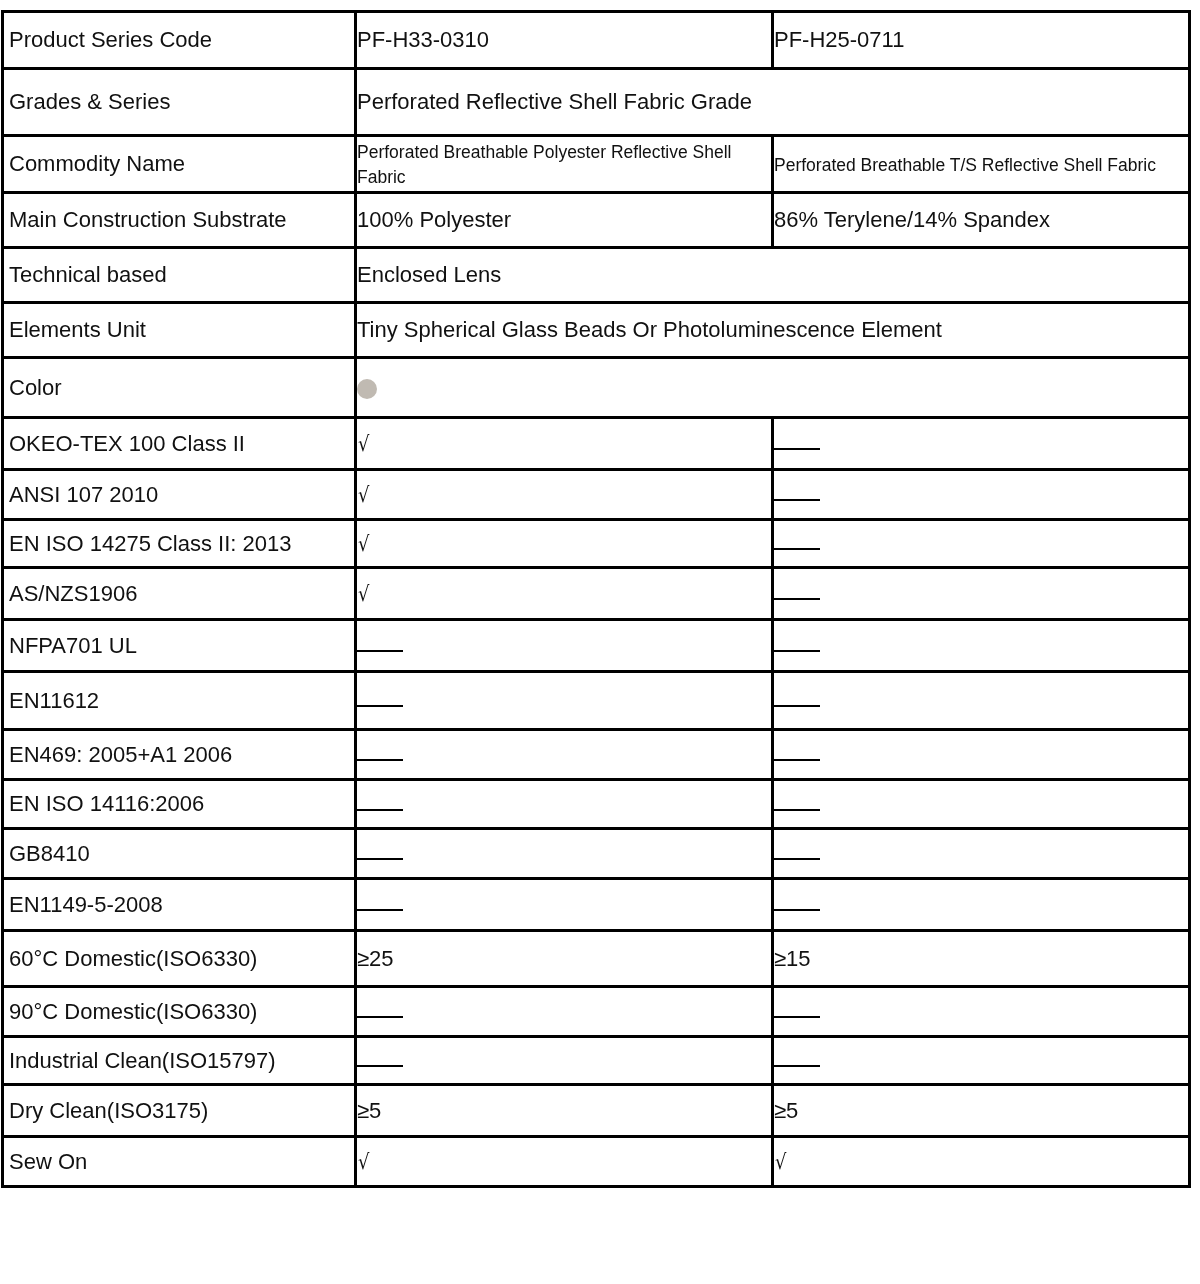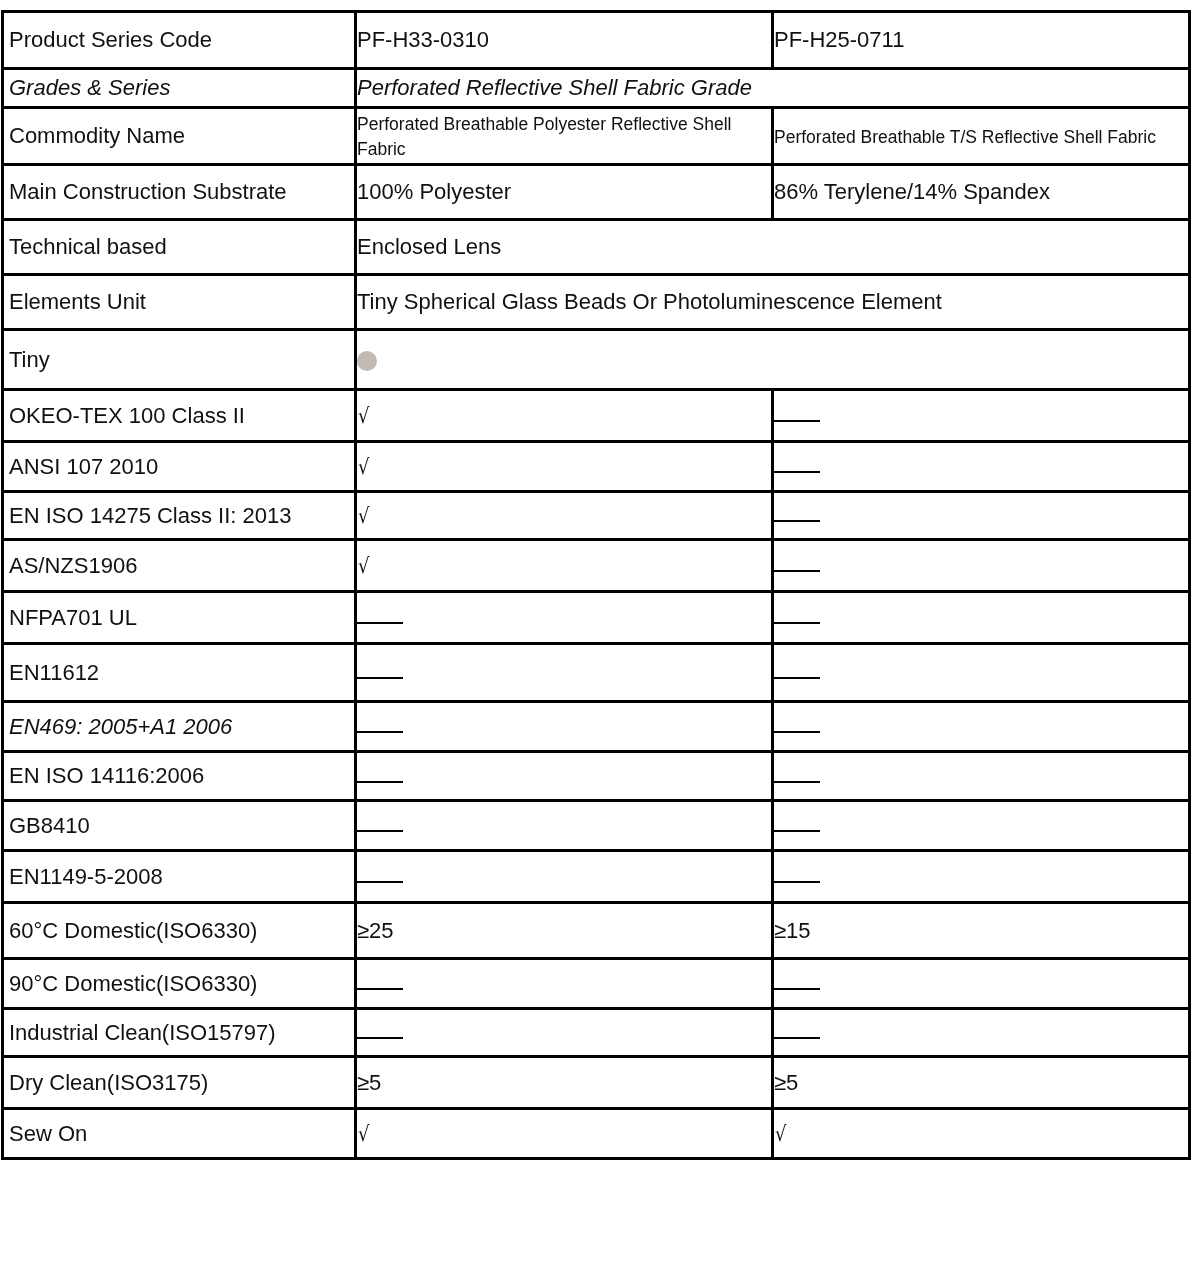--- a/index.html
+++ b/index.html
@@ -24,21 +24,21 @@
     <col style="width:353px">
     <col style="width:417px">
     <col style="width:417px">
   </colgroup>
   <tbody id="tbody">
     <tr style="height:57px">
       <td class="label">Product Series Code</td>
       <td class="val">PF-H33-0310</td>
       <td class="val">PF-H25-0711</td>
     </tr>
-  <tr style="height: 39px; font-style: italic;">
+  <tr style="height: 67px;">
         <td class="label">Grades &amp; Series</td>
         <td colspan="2" class="val">Perforated Reflective Shell Fabric Grade</td>
       </tr>
       <tr style="height: 57px;">
         <td class="label">Commodity Name</td>
         <td class="val small">Perforated Breathable Polyester Reflective Shell Fabric</td>
         <td class="val small">Perforated Breathable T/S Reflective Shell Fabric</td>
       </tr>
       <tr style="height: 55px;">
         <td class="label">Main Construction Substrate</td>
@@ -47,21 +47,21 @@
       </tr>
       <tr style="height: 55px;">
         <td class="label">Technical based</td>
         <td colspan="2" class="val">Enclosed Lens</td>
       </tr>
       <tr style="height: 55px;">
         <td class="label">Elements Unit</td>
         <td colspan="2" class="val">Tiny Spherical Glass Beads Or Photoluminescence Element</td>
       </tr>
       <tr style="height: 60px;">
-        <td class="label">Tiny</td>
+        <td class="label">Color</td>
         <td colspan="2" class="val"><span class="dot" style="background: rgb(192, 186, 178);"></span></td>
       </tr>
       <tr style="height: 52px;">
         <td class="label">OKEO-TEX 100 Class II</td>
         <td class="val"><span class="check">√</span></td>
         <td class="val"><span class="dash"></span></td>
       </tr>
       <tr style="height: 50px;">
         <td class="label">ANSI 107 2010</td>
         <td class="val"><span class="check">√</span></td>
@@ -80,21 +80,21 @@
       <tr style="height: 52px;">
         <td class="label">NFPA701 UL</td>
         <td class="val"><span class="dash"></span></td>
         <td class="val"><span class="dash"></span></td>
       </tr>
       <tr style="height: 58px;">
         <td class="label">EN11612</td>
         <td class="val"><span class="dash"></span></td>
         <td class="val"><span class="dash"></span></td>
       </tr>
-      <tr style="height: 50px; font-style: italic;">
+      <tr style="height: 50px;">
         <td class="label">EN469: 2005+A1 2006</td>
         <td class="val"><span class="dash"></span></td>
         <td class="val"><span class="dash"></span></td>
       </tr>
       <tr style="height: 49px;">
         <td class="label">EN ISO 14116:2006</td>
         <td class="val"><span class="dash"></span></td>
         <td class="val"><span class="dash"></span></td>
       </tr>
       <tr style="height: 50px;">

